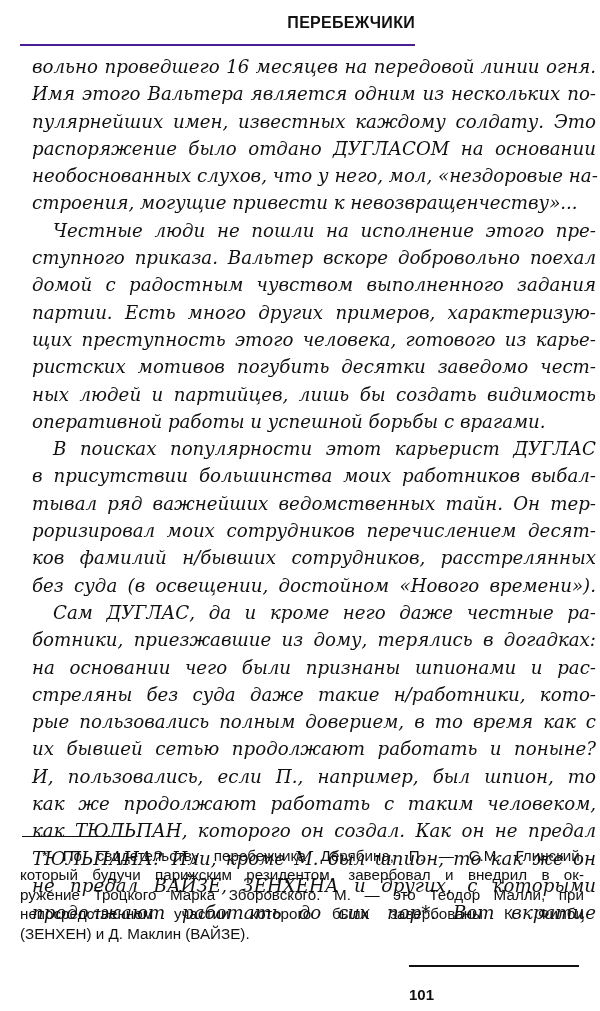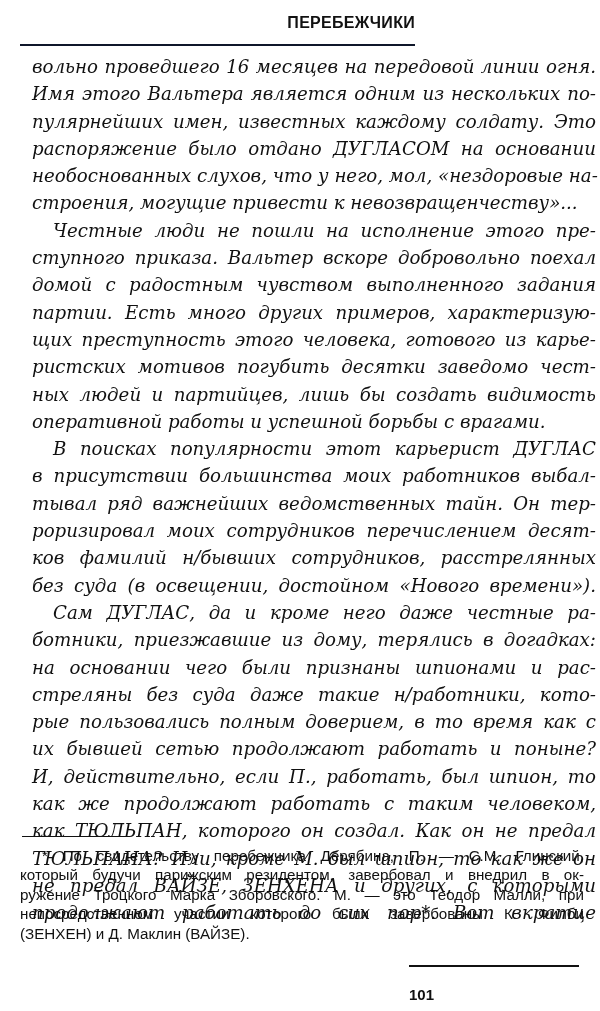--- a/index.html
+++ b/index.html
@@ -1,19 +1,19 @@
 <!DOCTYPE html>
 <html><head>
 <meta charset="utf-8">
 <style>
   html, body { margin:0; padding:0; background:#fff; }
   body { width:600px; height:1011px; position:relative; overflow:hidden; color:#111; }
   .running-head {
     position:absolute; left:20px; top:6px; width:395px; height:38px;
-    border-bottom:2px solid #0f172a;
+    border-bottom:2px solid #4c1d95;
   }
   .running-head .title {
     position:absolute; right:0; top:8px;
     font-family:"Liberation Sans", sans-serif; font-weight:bold; font-size:16px; letter-spacing:0.3px;
   }
   .body-text {
     position:absolute; left:20px; top:53px; width:564px;
     font-family:"DejaVu Serif", serif; font-style:italic; font-size:18.2px; line-height:27.3px;margin-left:12px;
   }
   .line { display:block; white-space:nowrap; text-align:justify; text-align-last:justify; height:27.3px; overflow:visible; }
@@ -59,21 +59,21 @@
   <span class="line">тывал ряд важнейших ведомственных тайн. Он тер-</span>
   <span class="line">роризировал моих сотрудников перечислением десят-</span>
   <span class="line">ков фамилий н/бывших сотрудников, расстрелянных</span>
   <span class="line">без суда (в освещении, достойном «Нового времени»).</span>
   <span class="line indent">Сам ДУГЛАС, да и кроме него даже честные ра-</span>
   <span class="line">ботники, приезжавшие из дому, терялись в догадках:</span>
   <span class="line">на основании чего были признаны шпионами и рас-</span>
   <span class="line">стреляны без суда даже такие н/работники, кото-</span>
   <span class="line">рые пользовались полным доверием, в то время как с</span>
   <span class="line">их бывшей сетью продолжают работать и поныне?</span>
-  <span class="line">И, действительно, если П., работать, был шпион, то</span>
+  <span class="line">И, пользовались, если П., например, был шпион, то</span>
   <span class="line">как же продолжают работать с таким человеком,</span>
   <span class="line">как ТЮЛЬПАН, которого он создал. Как он не предал</span>
   <span class="line">ТЮЛЬПАНА? Или, кроме М. был шпион, то как же он</span>
   <span class="line">не предал ВАЙЗЕ, ЗЕНХЕНА и других, с которыми</span>
   <span class="line">продолжают работать до сих пор*. Вот вкратце</span>
 </div>
 
 <div class="fn-rule"></div>
 
 <div class="footnote">

